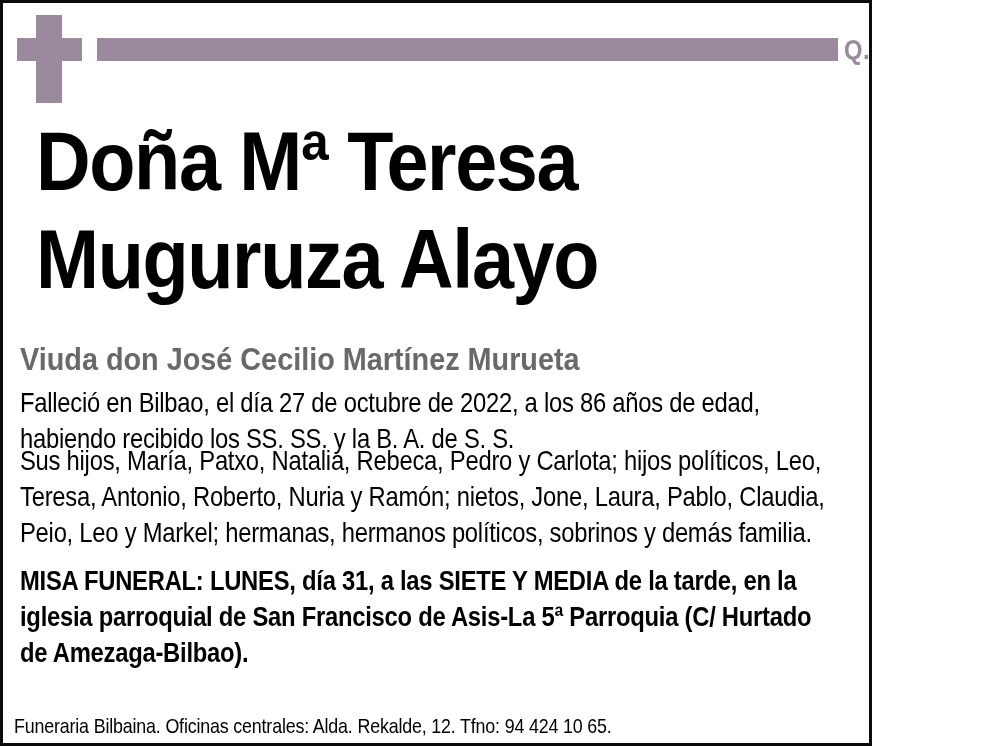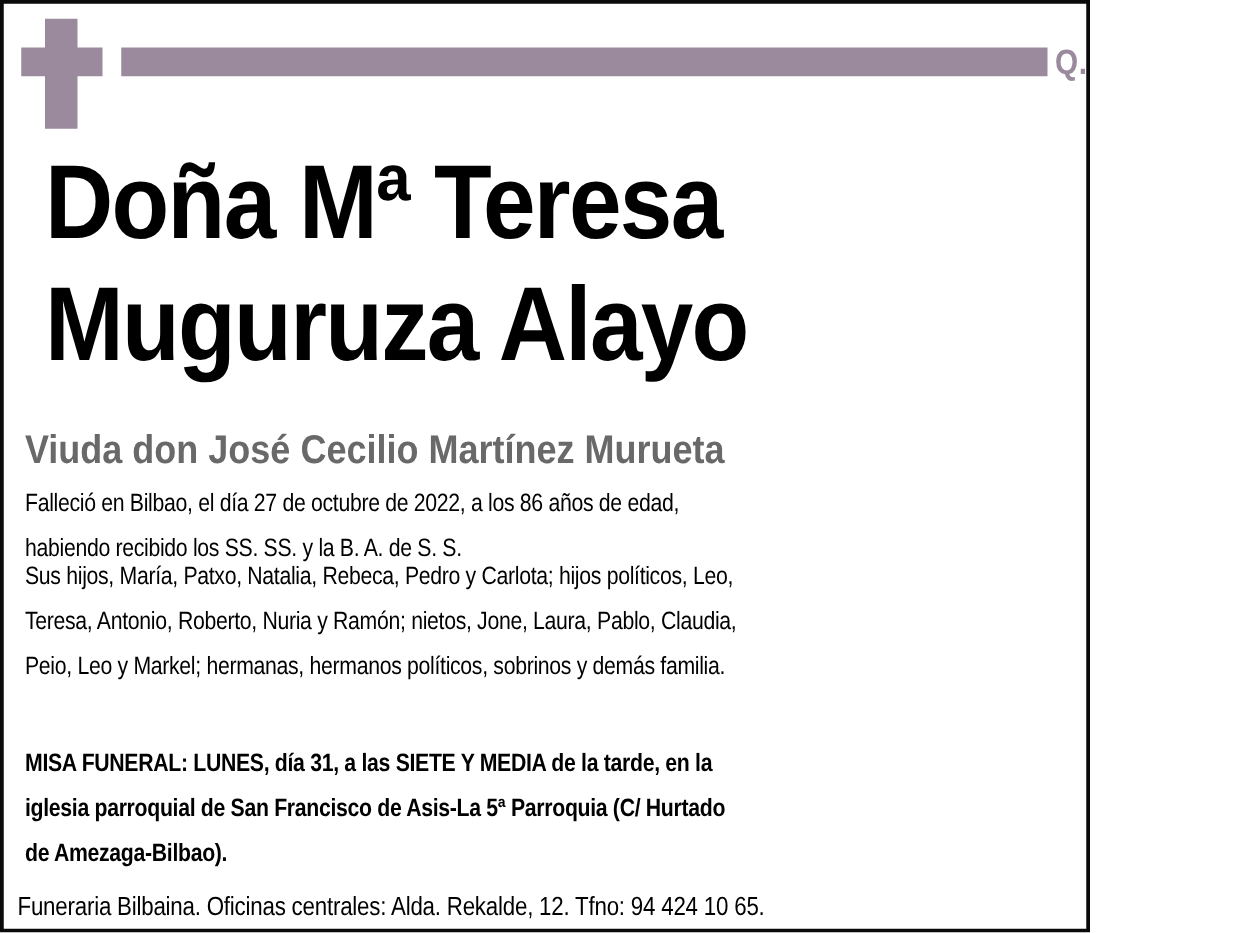--- a/index.html
+++ b/index.html
@@ -83,34 +83,34 @@
     color: var(--subtitle);
     transform: scaleX(0.9);
     transform-origin: 0 0;
     white-space: nowrap;
   }
 
   
   .para {
     position: absolute;
     left: 17px;
-    font-size: 20px;
+    font-size: 28px;
     color: #000;
   }
   .para .ln {
     height: 36px;
     line-height: 36px;
     transform: scaleX(0.85);
     transform-origin: 0 0;
     white-space: nowrap;
     letter-spacing: -0.3px;
   }
   .para-death   { top: 382px; }
   .para-family  { top: 440px; }
-  .para-funeral { top: 590px; font-weight: 700; }
+  .para-funeral { top: 560px; font-weight: 700; }
 
   
   .footer-line {
     position: absolute;
     left: 11px; top: 710px;
     font-size: 21px;
     line-height: 26px;
     color: #000;
     transform: scaleX(0.85);
     transform-origin: 0 0;

